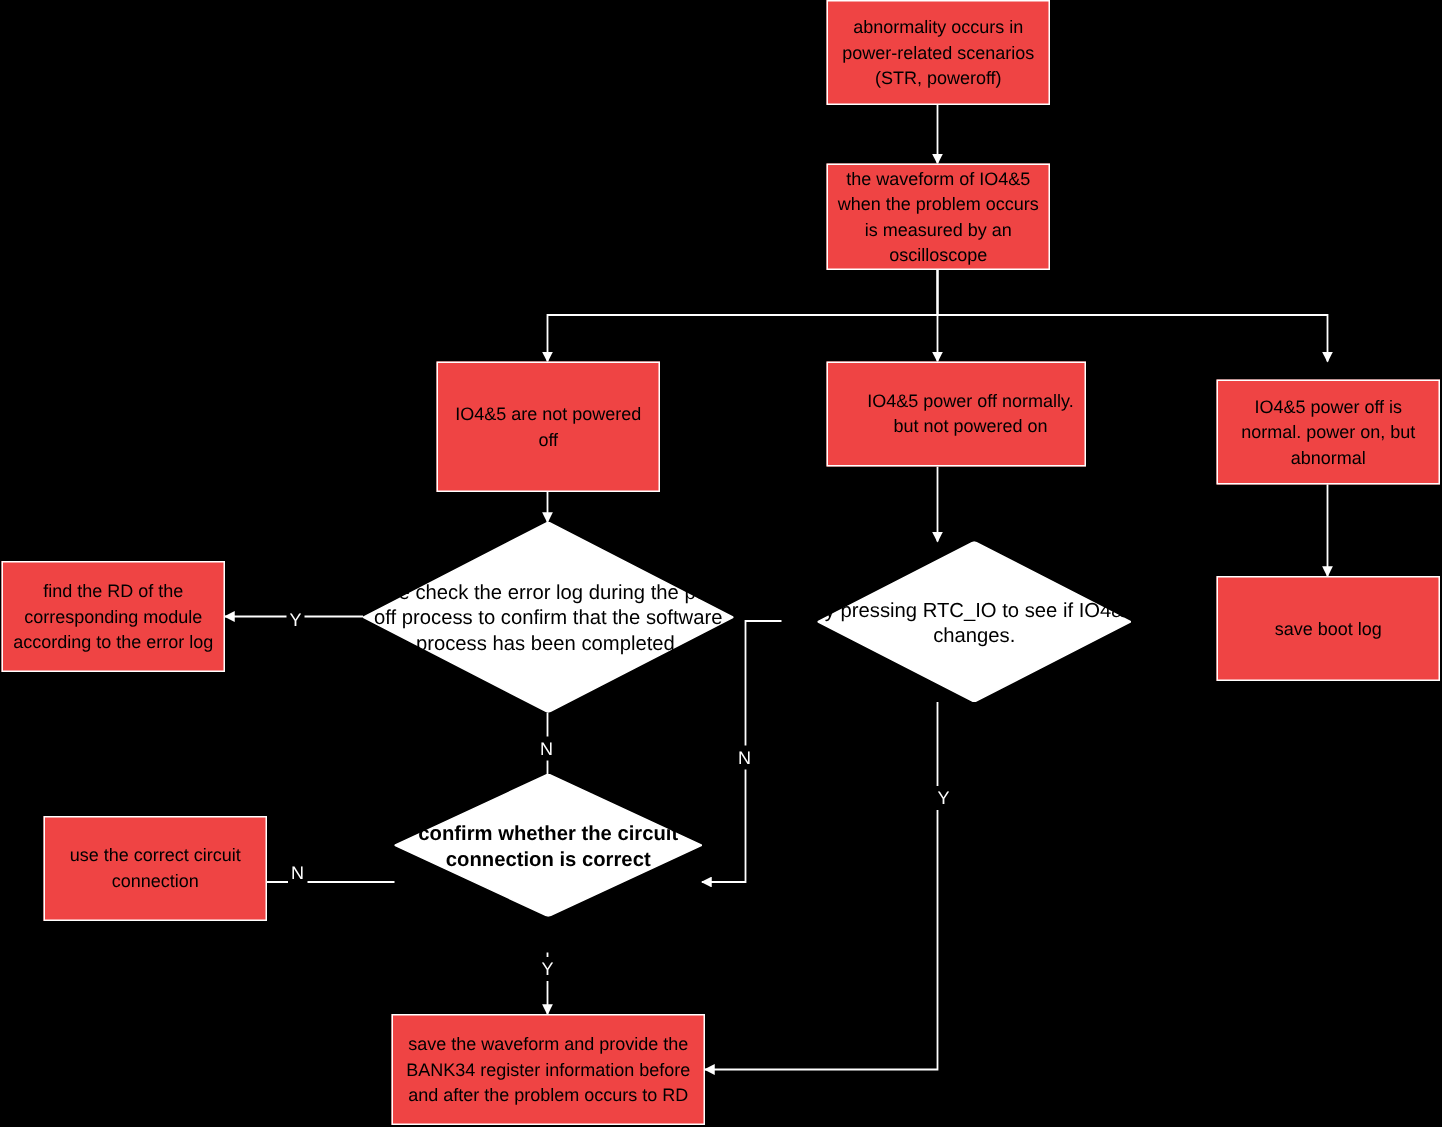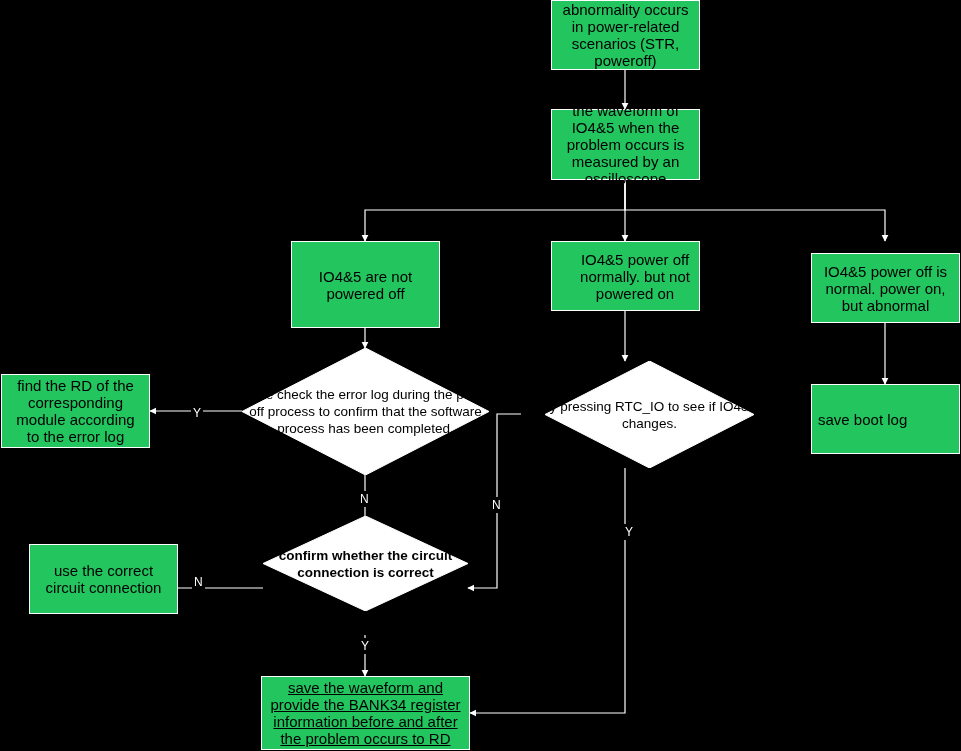--- a/index.html
+++ b/index.html
@@ -25,28 +25,28 @@
     left: 0; top: 0;
     width: 961px;
     height: 751px;
     pointer-events: none;
   }
   .node {
     position: absolute;
     box-sizing: border-box;
   }
   .box {
-    background: #22c55e;
+    background: #ef4444;
     color: #000000;
     border: 1px solid #ffffff;
     display: flex;
     align-items: center;
-    justify-content: flex-start;
+    justify-content: center;
     text-align: center;
-    font-size: 15px;
+    font-size: 12px;
     line-height: 17px;
     padding: 2px 6px;
     box-sizing: border-box;
   }
   .diamond-wrap {
     position: absolute;
   }
   .diamond-shape {
     position: absolute;
     left: 0; top: 0;
@@ -115,21 +115,21 @@
   </div>
 
   <div class="node box" style="left:551px; top:109px; width:149px; height:71px;">
     <span>the waveform of IO4&amp;5 when the problem occurs is measured by an oscilloscope</span>
   </div>
 
   <div class="node box" style="left:291px; top:241px; width:149px; height:87px;">
     <span>IO4&amp;5 are not powered off</span>
   </div>
 
-  <div class="node box" style="left:551px; top:241px; width:149px; height:70px;padding-left:25px;">
+  <div class="node box" style="left:551px; top:241px; width:173px; height:70px;padding-left:25px;">
     <span>IO4&amp;5 power off normally. but not powered on</span>
   </div>
 
   <div class="node box" style="left:811px; top:241px; width:149px; height:70px;margin-top:12px;">
     <span>IO4&amp;5 power off is normal. power on, but abnormal</span>
   </div>
 
   <div class="node diamond-wrap" style="left:242px; top:348px; width:247px; height:127px;">
     <svg class="diamond-shape" viewBox="0 0 247 127" preserveAspectRatio="none" xmlns="http://www.w3.org/2000/svg">
       <polygon points="123.5,0 247,63.5 123.5,127 0,63.5" fill="#ffffff" stroke="#ffffff"></polygon>
@@ -162,21 +162,21 @@
 
   <div class="node diamond-wrap" style="left:263px; top:516px; width:205px; height:95px;font-weight:bold;">
     <svg class="diamond-shape" viewBox="0 0 205 95" preserveAspectRatio="none" xmlns="http://www.w3.org/2000/svg">
       <polygon points="102.5,0 205,47.5 102.5,95 0,47.5" fill="#ffffff" stroke="#ffffff"></polygon>
     </svg>
     <div class="diamond-label">
       <span>confirm whether the circuit connection is correct</span>
     </div>
   </div>
 
-  <div class="node box" style="left:261px; top:676px; width:209px; height:74px;text-decoration:underline;">
+  <div class="node box" style="left:261px; top:676px; width:209px; height:74px;">
     <span>save the waveform and provide the BANK34 register information before and after the problem occurs to RD</span>
   </div>
 
   <div class="edge-label" style="left:191px; top:405px;">
     <span>Y</span>
   </div>
   <div class="edge-label" style="left:358px; top:491px;">
     <span>N</span>
   </div>
   <div class="edge-label" style="left:490px; top:497px;">

